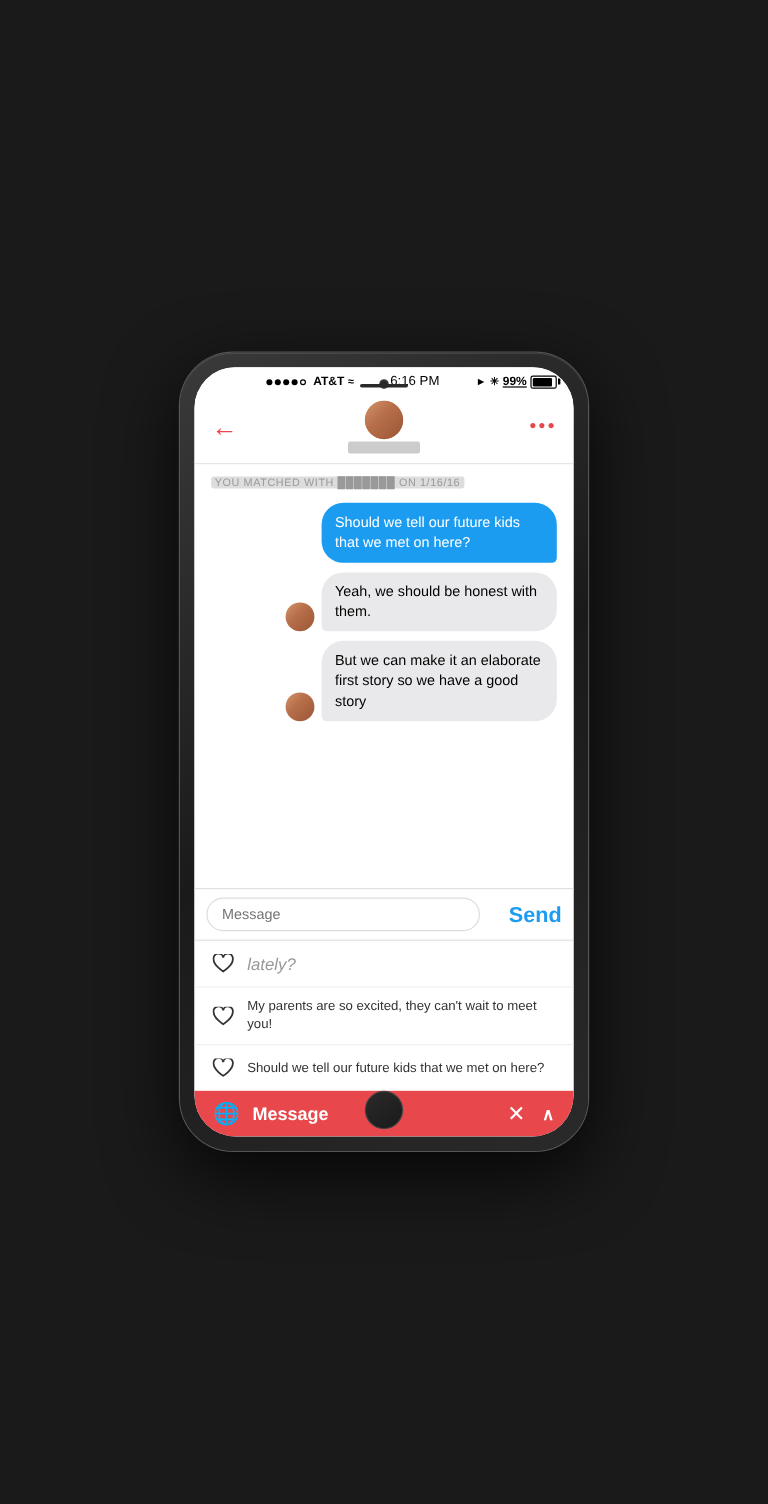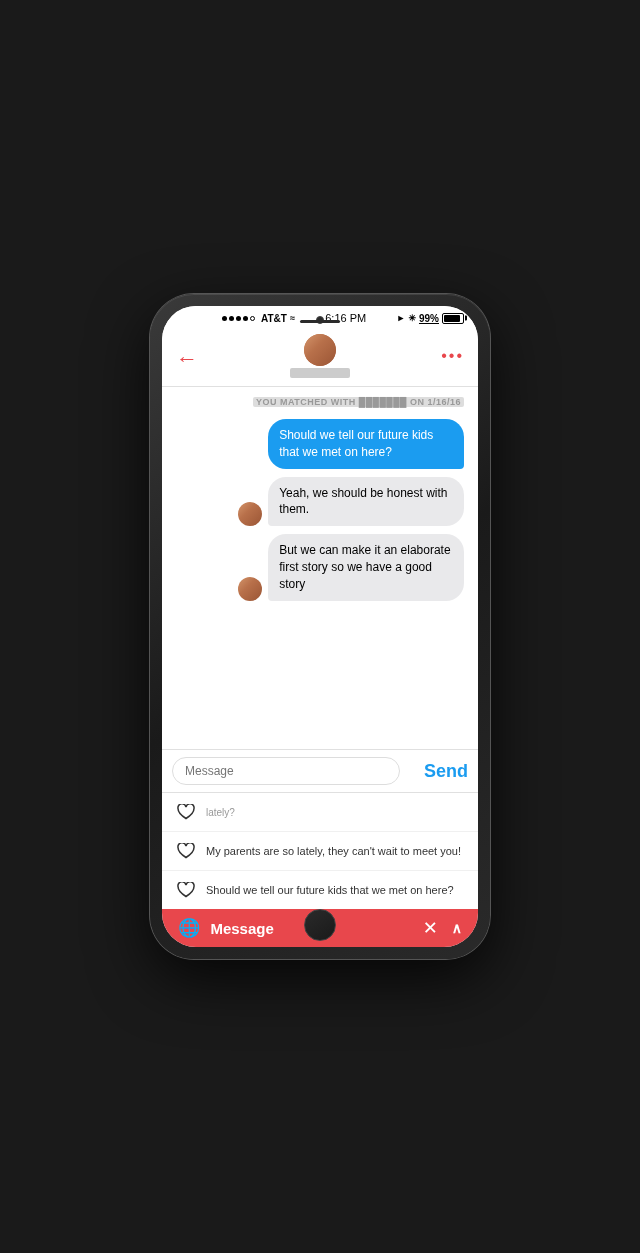--- a/index.html
+++ b/index.html
@@ -111,27 +111,26 @@
     .chat-area {
       flex: 1;
       overflow-y: auto;
       background: #fff;
       padding: 10px 14px;
       display: flex;
       flex-direction: column;
       gap: 8px;
     }
     .match-notice {
-      text-align: right;
+      text-align: left;
       font-size: 9px;
       color: #999;
       text-transform: uppercase;
       letter-spacing: 0.5px;
       margin-bottom: 4px;
-      font-weight: bold;
     }
     .match-notice span { background: #ddd; border-radius: 2px; padding: 0 3px; }
     .bubble-row {
       display: flex;
       align-items: flex-end;
       gap: 6px;
     }
     .bubble-row.sent { justify-content: flex-end; }
     .bubble-row.received { justify-content: flex-end; }
     .bubble-avatar {
@@ -198,21 +197,21 @@
       gap: 10px;
       cursor: pointer;
     }
     .suggestion-item:last-child { border-bottom: none; }
     .heart-icon {
       width: 20px; height: 20px;
       flex-shrink: 0;
       display: flex; align-items: center; justify-content: center;
     }
     .suggestion-text { font-size: 11px; color: #333; line-height: 1.3; }
-    .suggestion-partial { color: #999; font-size: 10px; }
+    .suggestion-partial { color: #999; font-size: 14px; font-style: italic; }
     
     .bottom-bar {
       background: #e8474c;
       padding: 8px 16px;
       display: flex;
       align-items: center;
       justify-content: space-between;
       flex-shrink: 0;
     }
     .bottom-bar-left { display: flex; align-items: center; gap: 10px; }
@@ -326,21 +325,21 @@
         </div>
         <span class="suggestion-partial">lately?</span>
       </div>
 
       <div class="suggestion-item">
         <div class="heart-icon">
           <svg width="18" height="16" viewBox="0 0 18 16" fill="none" xmlns="http://www.w3.org/2000/svg">
             <path d="M9 14.5S1 9.5 1 4.5A4 4 0 0 1 9 3a4 4 0 0 1 8 1.5C17 9.5 9 14.5 9 14.5z" stroke="#333" stroke-width="1.5" fill="none"></path>
           </svg>
         </div>
-        <span class="suggestion-text">My parents are so lately, they can't wait to meet you!</span>
+        <span class="suggestion-text">My parents are so excited, they can't wait to meet you!</span>
       </div>
 
       <div class="suggestion-item">
         <div class="heart-icon">
           <svg width="18" height="16" viewBox="0 0 18 16" fill="none" xmlns="http://www.w3.org/2000/svg">
             <path d="M9 14.5S1 9.5 1 4.5A4 4 0 0 1 9 3a4 4 0 0 1 8 1.5C17 9.5 9 14.5 9 14.5z" stroke="#333" stroke-width="1.5" fill="none"></path>
           </svg>
         </div>
         <span class="suggestion-text">Should we tell our future kids that we met on here?</span>
       </div>

